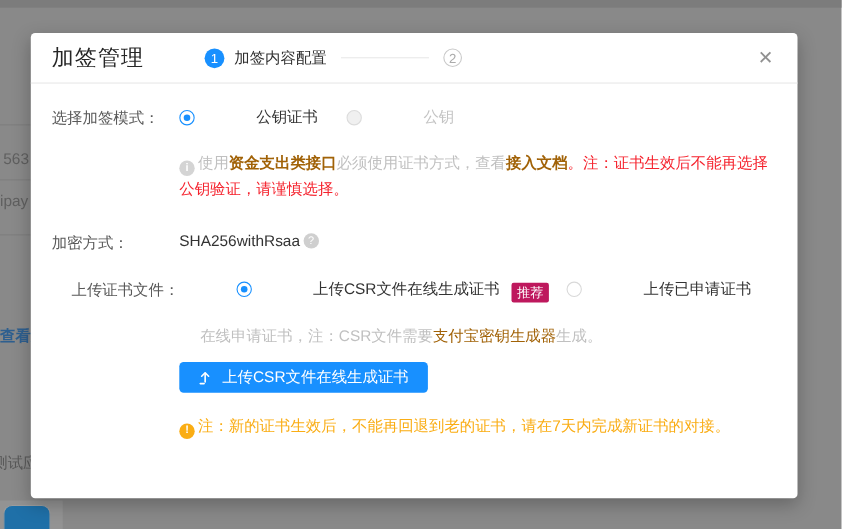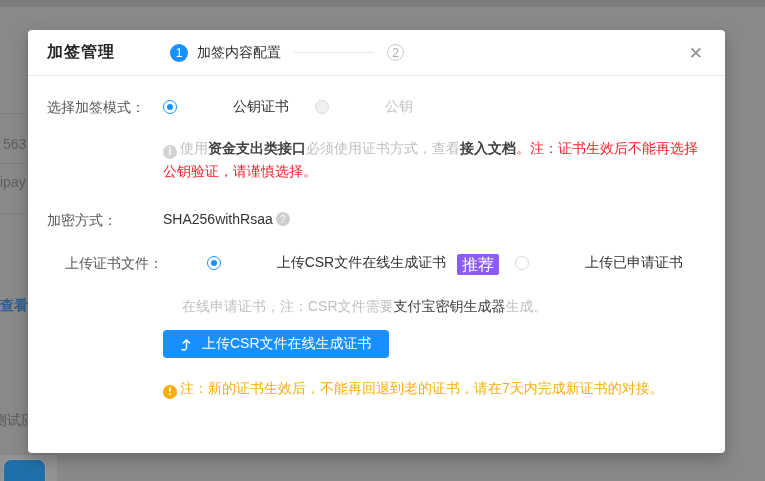--- a/index.html
+++ b/index.html
@@ -19,21 +19,21 @@
   .bg-text-app { left:-7px; top:412px; color:#585858; }
   .bg-line { position:absolute; left:0; width:28px; height:1px; background:#7e7e7e; }
   .bg-panel { position:absolute; left:0; top:455px; width:57px; height:26px; background:#939393; }
   .bg-appicon { position:absolute; left:3px; top:459px; width:43px; height:22px;
     background:#1f70a8; border-radius:8px 8px 0 0; border:1px solid #9d9d9d; border-bottom:none; }
   
   .modal { position:absolute; left:28px; top:30px; width:697px; height:423px;
     background:#fff; border-radius:4px; box-shadow:0 6px 16px rgba(0,0,0,.25); }
   .modal-header { height:46px; border-bottom:1px solid #e8e8e8;
     display:flex; align-items:center; padding:0 20px 0 19px; position:relative; }
-  .modal-title { font-size:16px; font-weight:bold; color:#262626; letter-spacing:1px; }
+  .modal-title { font-size:20px; font-weight:normal; color:#262626; letter-spacing:1px; }
   .steps { display:flex; align-items:center; margin-left:55px; }
   .step { display:flex; align-items:center; }
   .step-circle { width:18px; height:18px; border-radius:50%; flex:none;
     display:flex; align-items:center; justify-content:center; font-size:12px; }
   .step.active .step-circle { background:#1890ff; color:#fff; }
   .step.wait .step-circle { width:17px; height:17px; border:1px solid #c9c9c9; color:#ababab; background:#fff; }
   .step-label { margin-left:9px; font-size:14px; color:#303030; }
   .step.wait .step-label { color:#4d4d4d; }
   .step-line { width:80px; height:1px; background:#e9e9e9; margin:0 13px; }
   .close-btn { position:absolute; right:22px; top:50%; transform:translateY(-50%);
@@ -49,34 +49,34 @@
     background:#fff; position:relative; flex:none; }
   .radio.checked .radio-circle { border-color:#1890ff; }
   .radio.checked .radio-circle::after { content:""; position:absolute; left:3px; top:3px;
     right:3px; bottom:3px; border-radius:50%; background:#1890ff; }
   .radio.disabled .radio-circle { background:#f0f0f0; border-color:#dcdcdc; }
   .radio-label { margin-left:8px; color:#333; }
   .radio.disabled .radio-label { color:#c3c3c3;text-align:center; }
   
   .info-block { margin-top:20px; }
   .info-text { color:#c0c0c0; line-height:23px; max-width:560px; }
-  .inline-link { color:#404040; font-weight:bold; cursor:pointer; }
+  .inline-link { color:#a16207; font-weight:bold; cursor:pointer; }
   .red-text { color:#f5222d; }
   .circle-icon { display:inline-flex; width:14px; height:14px; border-radius:50%;
     align-items:center; justify-content:center; font-size:10px; font-weight:bold;
     color:#fff; vertical-align:-2px; margin-right:3px; flex:none; }
   .icon-gray { background:#d4d4d4; }
   .icon-orange { background:#faad14; }
   .row-enc { margin-top:28px; }
   .enc-value { color:#333; display:inline-flex; align-items:center; }
   .help-icon { display:inline-flex; width:14px; height:14px; border-radius:50%;
     background:#cfcfcf; color:#fff; font-size:10px; align-items:center;
     justify-content:center; margin-left:3px; cursor:pointer; }
   .row-upload { margin-top:24px;text-align:right; }
-  .badge { background:#8b5cf6; color:#fff; font-size:16px; padding:2px 5px;
+  .badge { background:#be185d; color:#fff; font-size:12px; padding:2px 5px;
     border-radius:2px; margin:0 12px 0 7px; }
   .hint-row { margin-top:20px;gap:19px; }
   .hint-text { color:#c0c0c0; line-height:20px; }
   .hint-text .inline-link { font-weight:normal; }
   .button-row { margin-top:14px; }
   .primary-btn { display:inline-flex; align-items:center; gap:9px; height:28px;
     padding:0 17px; background:#1890ff; border:none; border-radius:4px;
     color:#fff; font-size:14px; font-family:inherit; cursor:pointer; }
   .note-row { margin-top:22px; }
   .note-text { color:#faad14; line-height:16px; }

